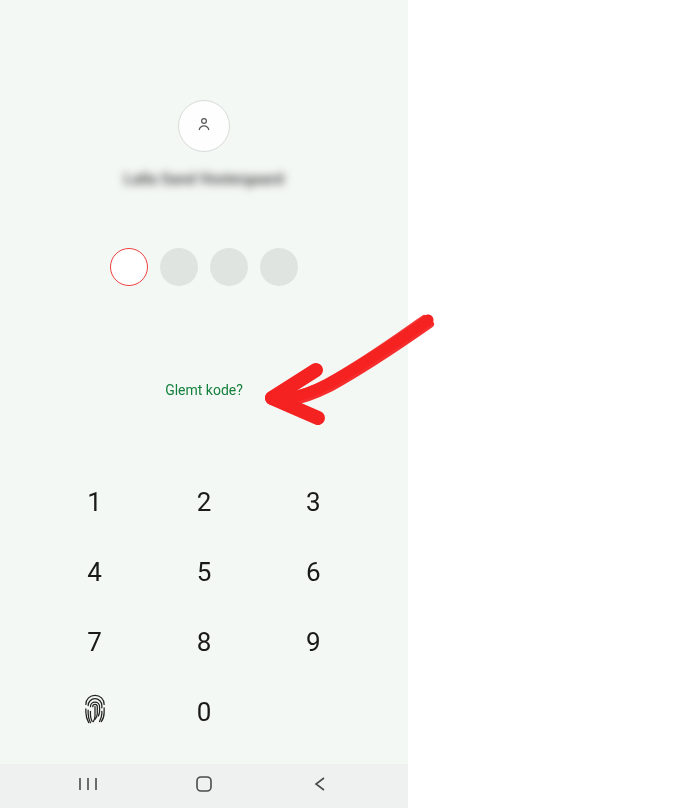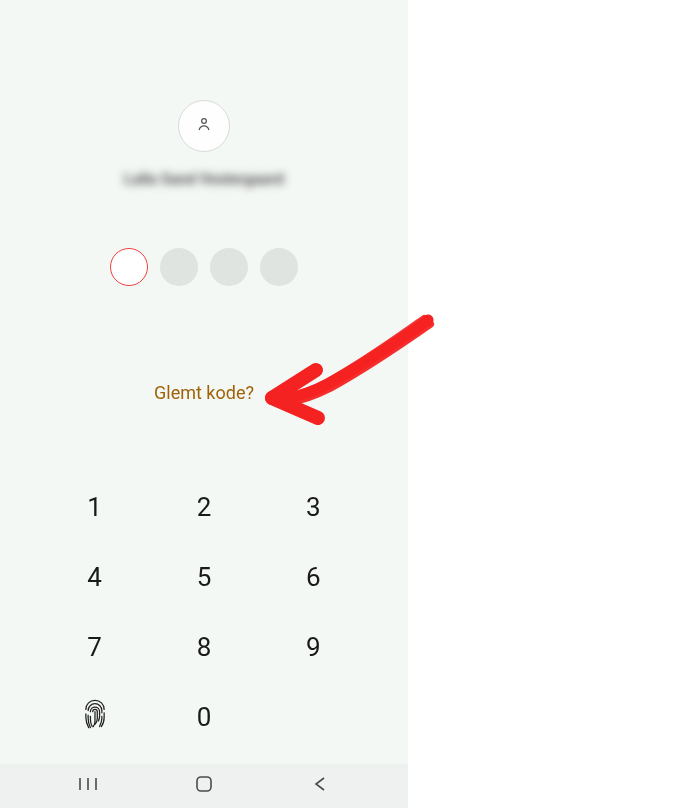--- a/index.html
+++ b/index.html
@@ -55,22 +55,22 @@
     height: 38px;
     border-radius: 50%;
     background: #dfe4e1;
   }
   .dot.active {
     background: #ffffff;
     border: 1.5px solid #f03f3f;
   }
   .forgot {
     margin-top: 96px;
-    font-size: 18px;
-    color: #a16207;
+    font-size: 14px;
+    color: #15803d;
     cursor: pointer;
   }
   .keypad {
     margin-top: 84px;
     display: grid;
     grid-template-columns: repeat(3, 1fr);
     width: 100%;
     padding: 0 40px;
     row-gap: 30px;
   }

